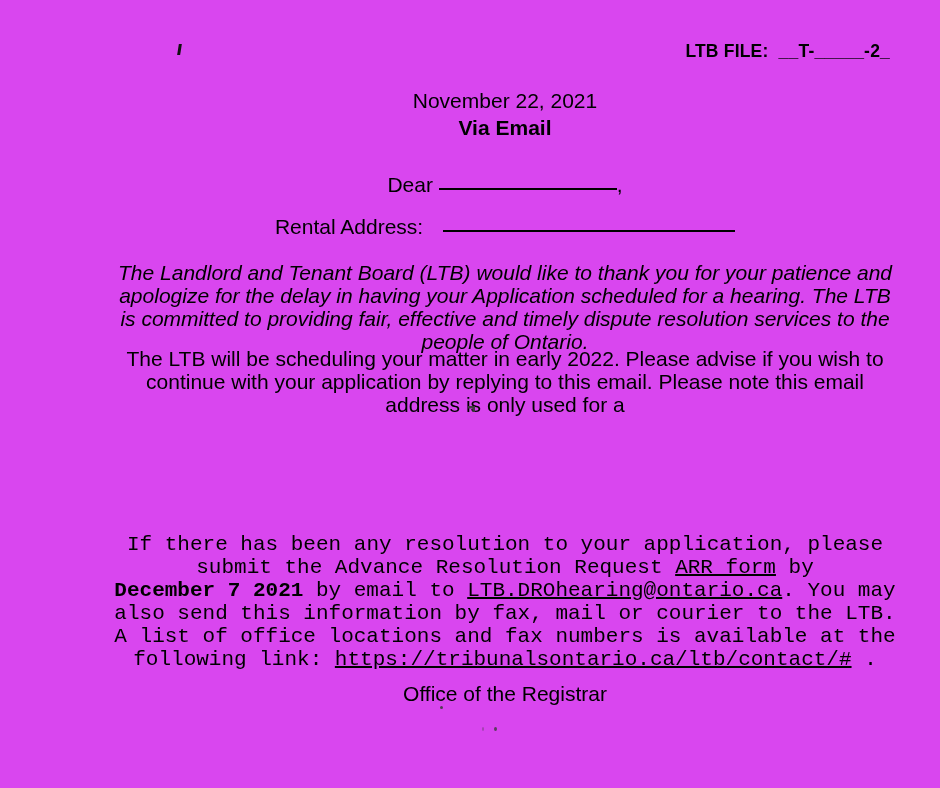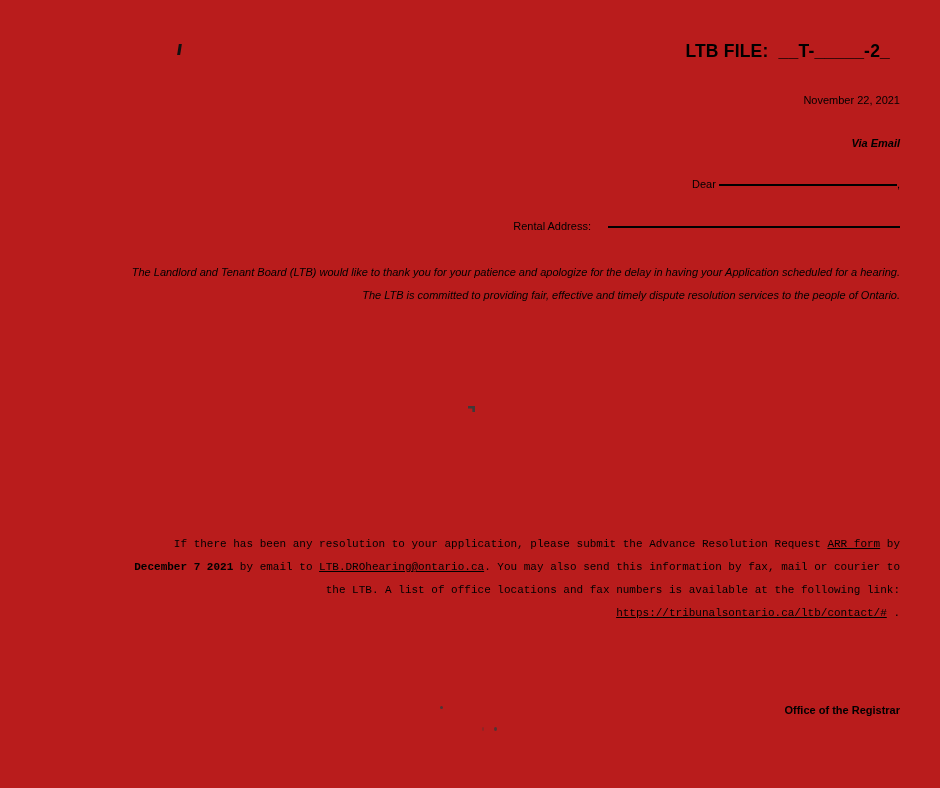--- a/index.html
+++ b/index.html
@@ -15,21 +15,21 @@
     overflow: hidden;
     font-family: "Liberation Sans", sans-serif;
     color: #000000;
   }
 
   .page {
     position: absolute;
     top: 0; left: 0;
     width: 940px;
     height: 788px;
-    background: #b91c1c;
+    background: #d946ef;
   }
 
   
   .file-ref {
     position: absolute;
     top: 41px;
     left: 560px;
     width: 330px;
     text-align: right;
     font-size: 17.5px;
@@ -58,36 +58,36 @@
   .speck-c { top: 727px; left: 494px; width: 3px; height: 4px; opacity: 0.8; }
   .speck-d { top: 406px; left: 468px; width: 7px; height: 6px;
              border-radius: 0; opacity: 0.95;
              clip-path: polygon(0 0, 100% 0, 100% 100%, 62% 100%, 62% 40%, 0 40%); }
 
   
   .body-block {
     position: absolute;
     left: 110px;
     width: 790px;
-    font-size: 11px;
+    font-size: 21px;
     line-height: 23px;
-    text-align: right;
+    text-align: center;
   }
 
   .date      { top: 89px; }
-  .via-email { top: 132px; font-weight: bold; font-style: italic; }
+  .via-email { top: 116px; font-weight: bold; }
   .dear-line { top: 173px; }
   .addr-line { top: 215px; }
 
   .para-1 { top: 261px; font-style: italic; }
   .para-2 { top: 347px; }
   .para-3 { top: 466px; }
   .para-4 { top: 533px; font-family: Liberation Mono, monospace; }
   .closing { top: 638px; }
-  .signature { top: 699px; line-height: 22px; font-weight: bold; }
+  .signature { top: 683px; line-height: 22px; }
 
   .bold { font-weight: bold; }
   .ul { text-decoration: underline; text-underline-offset: 1px; }
 
   .blank {
     display: inline-block;
     border-bottom: 2.2px solid #000;
     vertical-align: 2px;
   }
   .blank-dear { width: 178px; }
@@ -113,20 +113,21 @@
     <span class="blank blank-addr"></span>
   </div>
 
   <div class="body-block dear-line">
     <span>Dear</span>
     <span class="blank blank-dear"></span><span>,</span>
   </div>
 
   <div class="body-block para-1">The Landlord and Tenant Board (LTB) would like to thank you for your patience and apologize for the delay in having your Application scheduled for a hearing. The LTB is committed to providing fair, effective and timely dispute resolution services to the people of Ontario.</div>
 
+  <div class="body-block para-2">The LTB will be scheduling your matter in early 2022. Please advise if you wish to continue with your application by replying to this email. Please note this email address is only used for a</div>
 
   <div class="speck speck-d"></div>
 
 
   <div class="body-block para-4">
     <span>If there has been any resolution to your application, please submit the Advance Resolution Request </span><span class="ul">ARR form</span><span> by </span><span class="bold nowrap">December 7 2021</span><span> by email to </span><span class="ul">LTB.DROhearing@ontario.ca</span><span>. You may also send this information by fax, mail or courier to the LTB.  A list of office locations and fax numbers is available at the following link: </span><span class="ul">https://tribunalsontario.ca/ltb/contact/#</span><span> .</span>
   </div>
 
 
   <div class="speck speck-a"></div>

